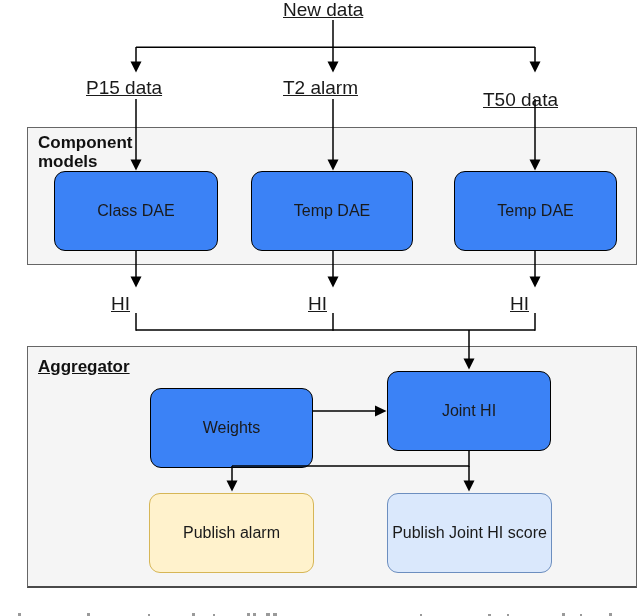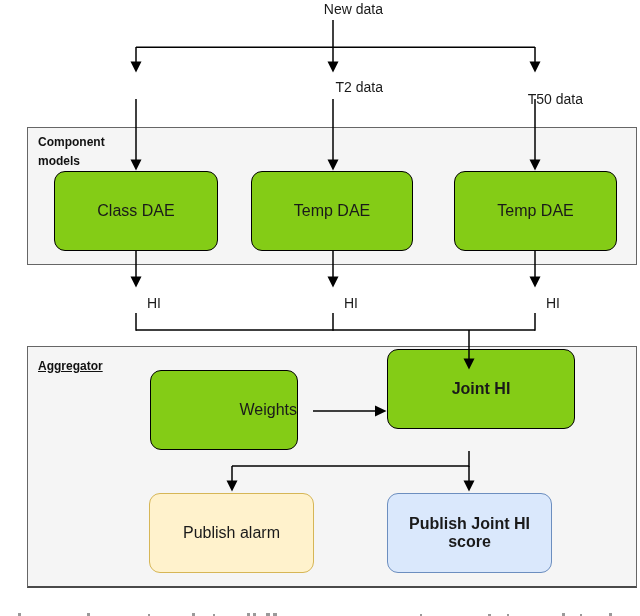--- a/index.html
+++ b/index.html
@@ -8,41 +8,42 @@
     width: 640px;
     height: 616px;
     background: #ffffff;
     overflow: hidden;
     font-family: "Liberation Sans", sans-serif;
     color: #1a1a1a;
   }
   .abs { position: absolute; }
   .lbl {
     position: absolute;
-    font-size: 14px;
-    text-align: right;
+    font-size: 19px;
+    text-align: left;
     line-height: 17px;
     white-space: nowrap;
+    text-decoration: underline;
   }
   .container {
     position: absolute;
     background: #f5f5f5;
     border: 1px solid #666666;
     box-sizing: border-box;
   }
   .container-title {
-    font-size: 12px;
+    font-size: 17px;
     font-weight: bold;
     line-height: 19px;
     color: #111111;
   }
   .node {
     position: absolute;
     box-sizing: border-box;
-    background: #84cc16;
+    background: #3b82f6;
     border: 1.5px solid #000000;
     border-radius: 11px;
     display: flex;
     align-items: center;
     justify-content: center;
     font-size: 16px;
     text-align: center;
   }
   .node.alarm  { background: #fff2cc; border-color: #d6b656; border-width: 1.5px; justify-content: center; }
   .node.score  { background: #dae8fc; border-color: #6c8ebf; border-width: 1.5px; }
@@ -68,48 +69,49 @@
   <div class="container" style="left:27px; top:127px; width:610px; height:138px;">
     <div class="container-title" style="position:absolute; left:10px; top:5px; width:105px;">Component models</div>
   </div>
 
   <div class="container" style="left:27px; top:346px; width:610px; height:242px; border-bottom:2px solid #4a4a4a;">
     <div class="container-title" style="position:absolute; left:10px; top:10px; width:140px;text-decoration:underline;">Aggregator</div>
   </div>
 
   <div class="lbl" style="left:283px; top:1px; width:100px;">New data</div>
 
-  <div class="lbl" style="left:283px; top:79px; width:100px;">T2 data</div>
+  <div class="lbl" style="left:86px; top:79px; width:100px;">P15 data</div>
+  <div class="lbl" style="left:283px; top:79px; width:100px;">T2 alarm</div>
   <div class="lbl" style="left:483px; top:91px; width:100px;">T50 data</div>
 
   <div class="node" style="left:54px; top:171px; width:164px; height:80px;">
     <span>Class DAE</span>
   </div>
   <div class="node" style="left:251px; top:171px; width:162px; height:80px;">
     <span>Temp DAE</span>
   </div>
   <div class="node" style="left:454px; top:171px; width:163px; height:80px;">
     <span>Temp DAE</span>
   </div>
 
   <div class="lbl" style="left:111px; top:295px; width:50px;">HI</div>
   <div class="lbl" style="left:308px; top:295px; width:50px;">HI</div>
   <div class="lbl" style="left:510px; top:295px; width:50px;">HI</div>
 
-  <div class="node" style="left:150px; top:370px; width:148px; height:80px;justify-content:flex-end;">
+  <div class="node" style="left:150px; top:388px; width:163px; height:80px;">
     <span>Weights</span>
   </div>
-  <div class="node" style="left:387px; top:349px; width:188px; height:80px;font-weight:bold;">
+  <div class="node" style="left:387px; top:371px; width:164px; height:80px;">
     <span>Joint HI</span>
   </div>
 
   <div class="node alarm" style="left:149px; top:493px; width:165px; height:80px;">
     <span>Publish alarm</span>
   </div>
-  <div class="node score" style="left:387px; top:493px; width:165px; height:80px;font-weight:bold;">
+  <div class="node score" style="left:387px; top:493px; width:165px; height:80px;">
     <span>Publish Joint HI score</span>
   </div>
 
   <svg class="connectors" width="640" height="616" viewBox="0 0 640 616">
 
     <g>
       <line x1="333" y1="20" x2="333" y2="62"></line>
       <line x1="136" y1="47.25" x2="535" y2="47.25"></line>
       <line x1="136" y1="47" x2="136" y2="62"></line>
       <line x1="535" y1="47" x2="535" y2="62"></line>

